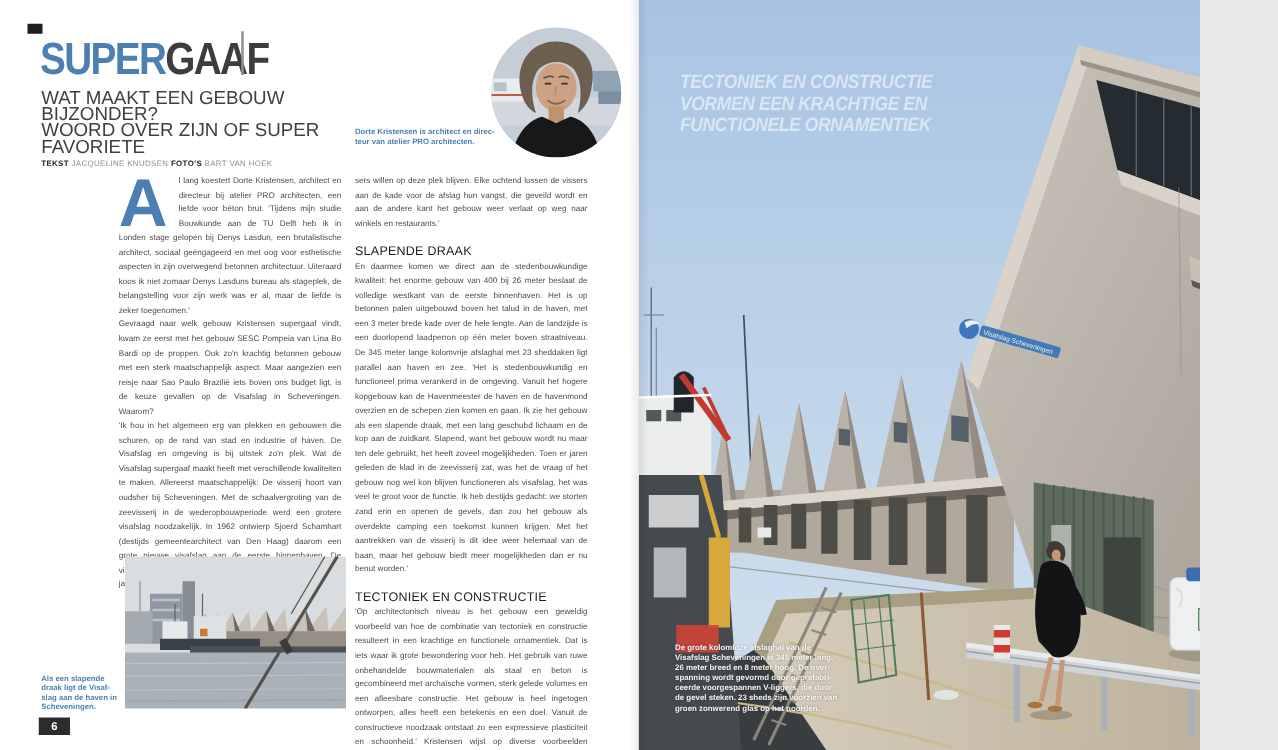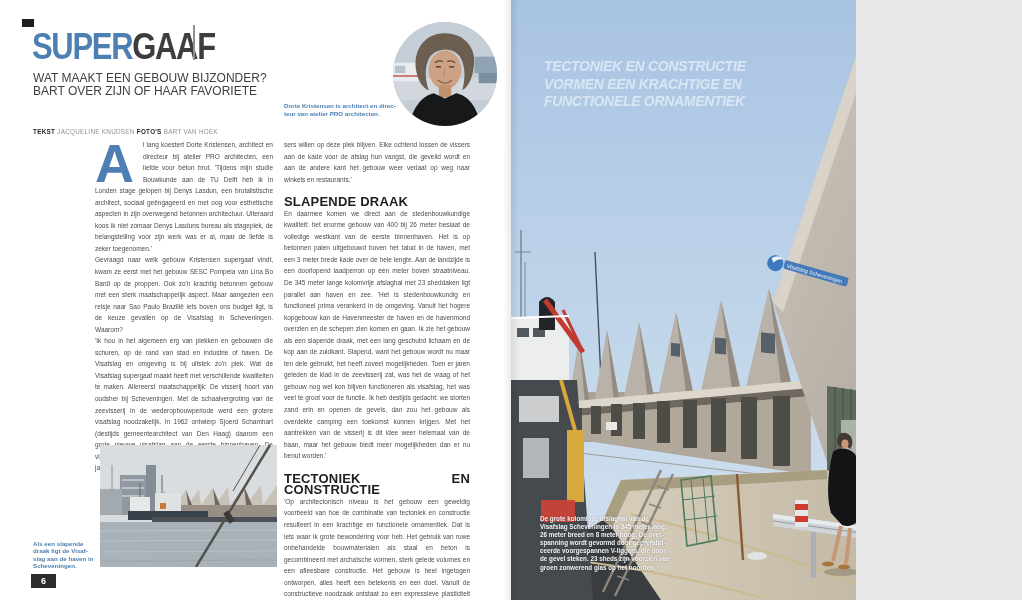--- a/index.html
+++ b/index.html
@@ -1,52 +1,52 @@
 <!DOCTYPE html>
 <html><head>
 <meta charset="utf-8">
 <style>
   html,body{margin:0;padding:0;background:#e8e8e8;}
-  .spread{position:relative;width:856px;height:600px;background:#ffffff;overflow:hidden;
+  .spread{position:relative;width:960px;height:600px;background:#ffffff;overflow:hidden;
           font-family:"Liberation Sans",sans-serif;}
   .page{position:absolute;top:0;height:600px;}
   .page-left{left:0;width:511px;background:#fff;}
   .page-right{left:511px;width:511px;}
   .gutter{position:absolute;left:503px;top:0;width:16px;height:600px;
           background:linear-gradient(90deg,rgba(0,0,0,0) 0%,rgba(0,0,0,.08) 50%,rgba(0,0,0,0) 100%);
           pointer-events:none;z-index:30;}
 
   
   .corner-mark{position:absolute;left:22px;top:19px;width:12px;height:8px;background:#1e1e20;}
   .masthead-title{position:absolute;left:32px;top:26px;font-size:36px;font-weight:700;
           letter-spacing:-1.5px;transform:scaleX(.86);transform-origin:left top;white-space:nowrap;}
   .t-blue{color:#4d7fb3;}
   .t-dark{color:#3d3d3f;}
   .title-rule{position:absolute;left:193px;top:25px;width:2px;height:35px;background:#8f9092;}
-  .intro{position:absolute;left:33px;top:72px;width:260px;color:#404042;font-size:12px;line-height:13px;}
+  .intro{position:absolute;left:33px;top:72px;width:260px;color:#404042;font-size:15px;line-height:13px;}
   .byline{position:absolute;left:33px;top:128px;font-size:6.3px;letter-spacing:.3px;white-space:nowrap;}
   .byline .lbl{font-weight:700;color:#1f1f21;}
   .byline .nm{color:#8f9093;}
 
   
   .portrait{position:absolute;left:393px;top:22px;width:104px;height:104px;border-radius:50%;
             overflow:hidden;background:#c5ced7;}
   .portrait svg{display:block;}
   .portrait-caption{position:absolute;left:284px;top:102px;width:120px;color:#4d7fb3;
             font-size:6.2px;line-height:7.6px;font-weight:700;}
 
   
   .col{position:absolute;top:139px;color:#4a4b4d;font-size:6.5px;line-height:11.55px;
        text-align:justify;}
   .col1{left:95px;width:178px;}
   .col2{left:284px;width:186px;}
   .col p{margin:0;}
   .dropcap{float:left;width:42px;font-size:54px;line-height:44px;font-weight:700;
            color:#4d7fb3;margin:2px 6px 0 0;text-align:left;}
-  .sec-head{margin:11px 0 0 0 !important;font-size:13px;font-weight:700;color:#1e1e20;
+  .sec-head{margin:11px 0 0 0 !important;font-size:10px;font-weight:400;color:#1e1e20;
             letter-spacing:.2px;line-height:11.55px;}
 
   
   .photo-left{position:absolute;left:100px;top:445px;width:177px;height:122px;overflow:hidden;}
   .photo-left-caption{position:absolute;left:33px;top:540px;width:62px;color:#4d7fb3;
             font-size:6.2px;line-height:7.4px;font-weight:700;}
   .page-badge{position:absolute;background:#2c2c2e;color:#fff;font-size:9px;font-weight:700;
             text-align:center;line-height:14px;z-index:40;}
   .badge-6{left:31px;top:574px;width:25px;height:14px;}
   .badge-7{left:459px;top:575px;width:25px;height:14px;background:rgba(30,30,32,.85);}
@@ -68,21 +68,21 @@
 
     <div class="corner-mark"></div>
 
     <div class="masthead-title">
       <span class="t-blue">SUPER</span><span class="t-dark">GAAF</span>
     </div>
     <div class="title-rule"></div>
 
     <div class="intro">
       <div>WAT MAAKT EEN GEBOUW BIJZONDER?</div>
-      <div>BART OVER ZIJN OF HAAR FAVORIETE</div>
+      <div>WOORD OVER ZIJN OF SUPER FAVORIETE</div>
     </div>
 
     <div class="byline">
       <span class="lbl">TEKST</span>&nbsp;<span class="nm">JACQUELINE KNUDSEN</span>&nbsp;<span class="lbl">FOTO'S</span>&nbsp;<span class="nm">BART VAN HOEK</span>
     </div>
 
     <div class="portrait">
       <svg width="104" height="104" viewBox="0 0 102 102">
         <rect x="0" y="0" width="102" height="102" fill="#c5ced7"></rect>
         <rect x="0" y="55" width="102" height="22" fill="#d4d9de" opacity=".8"></rect>

